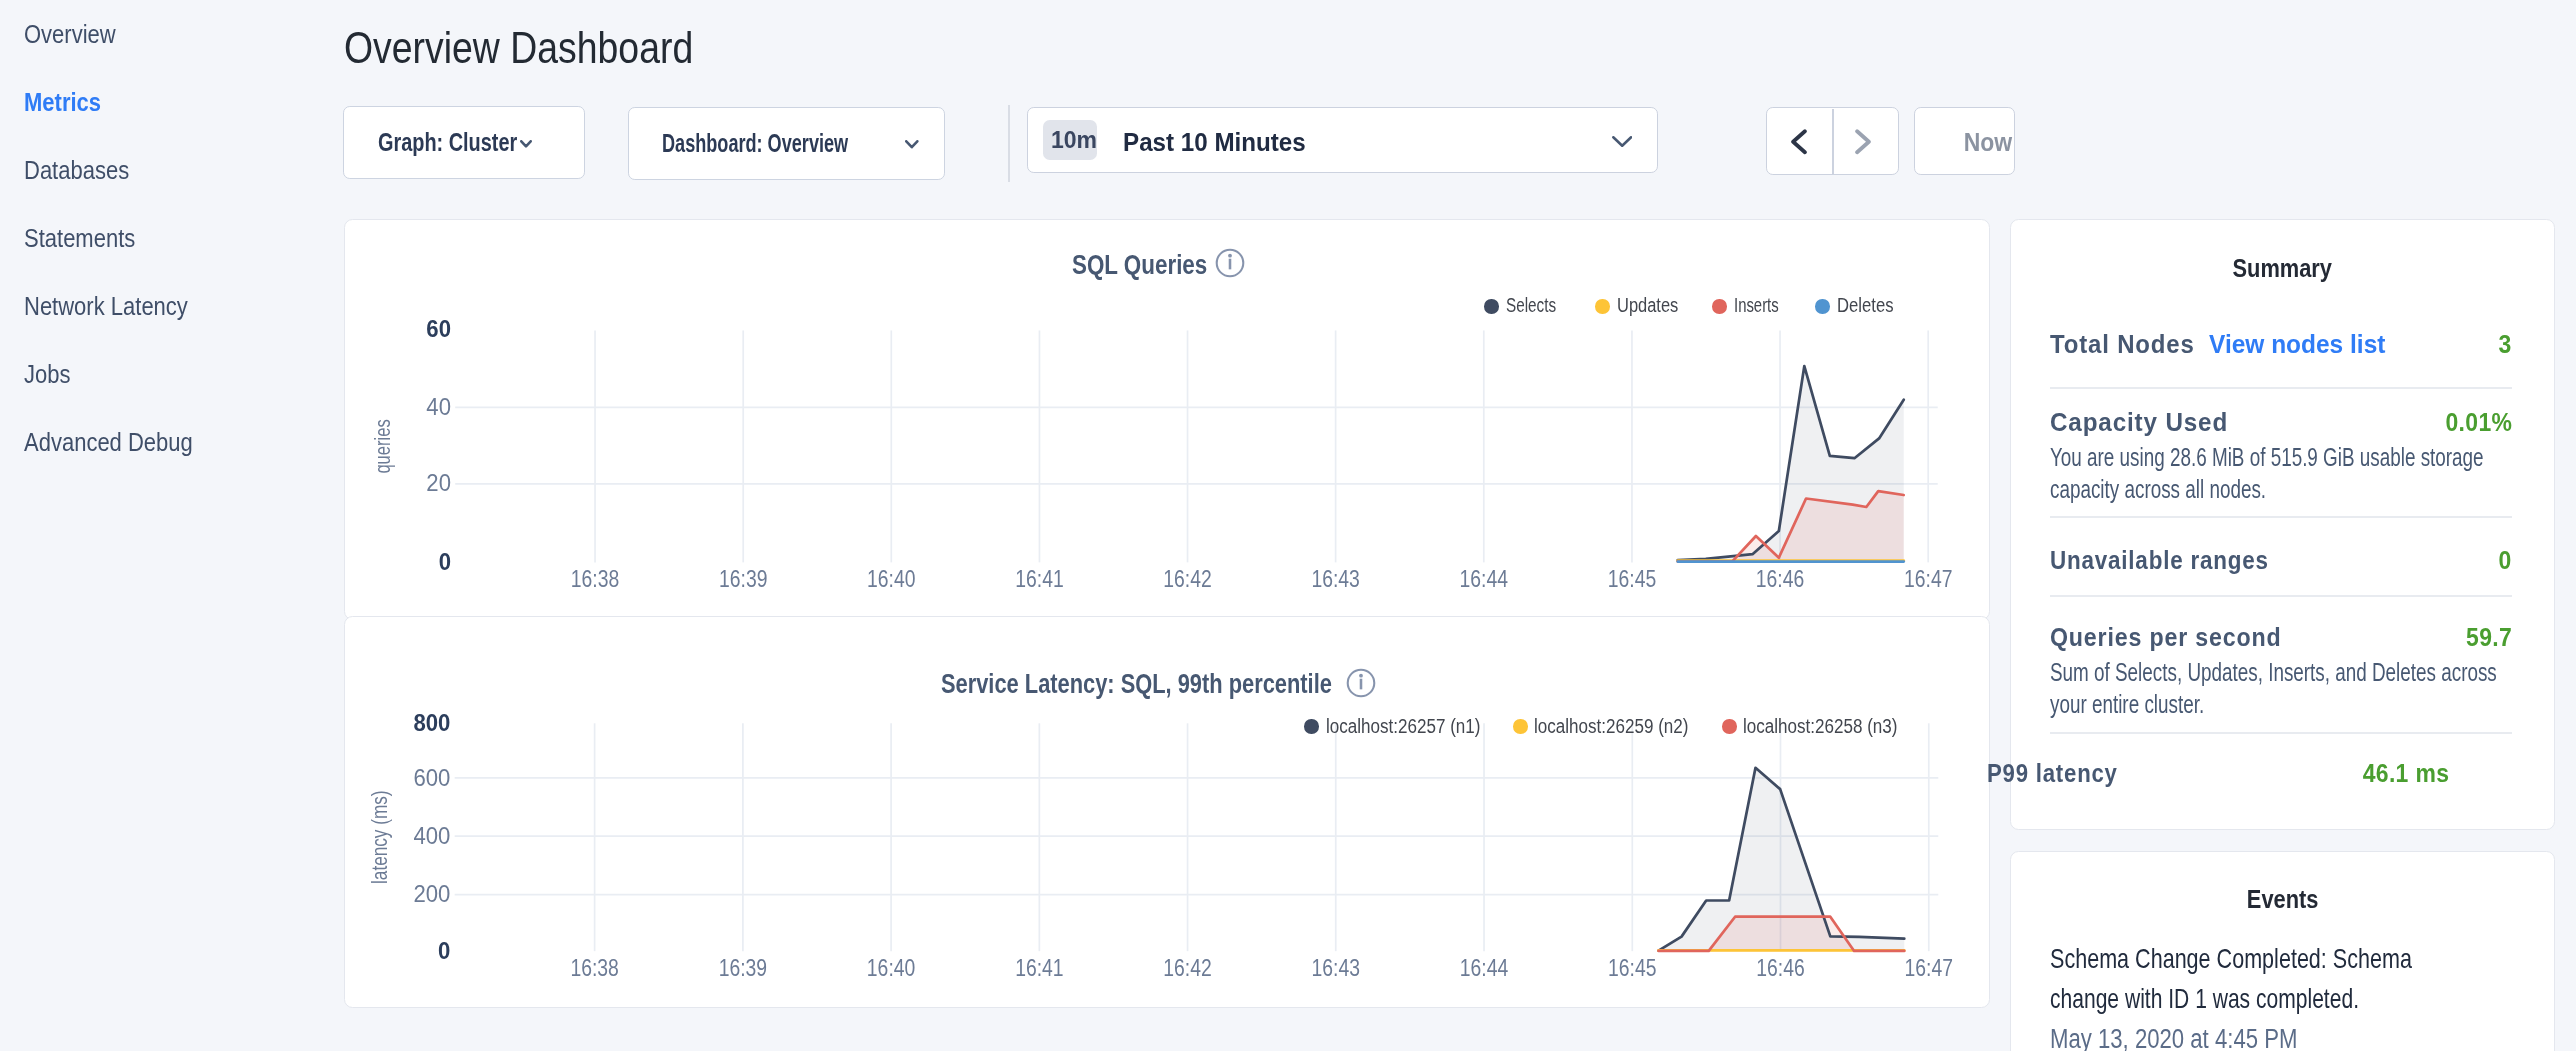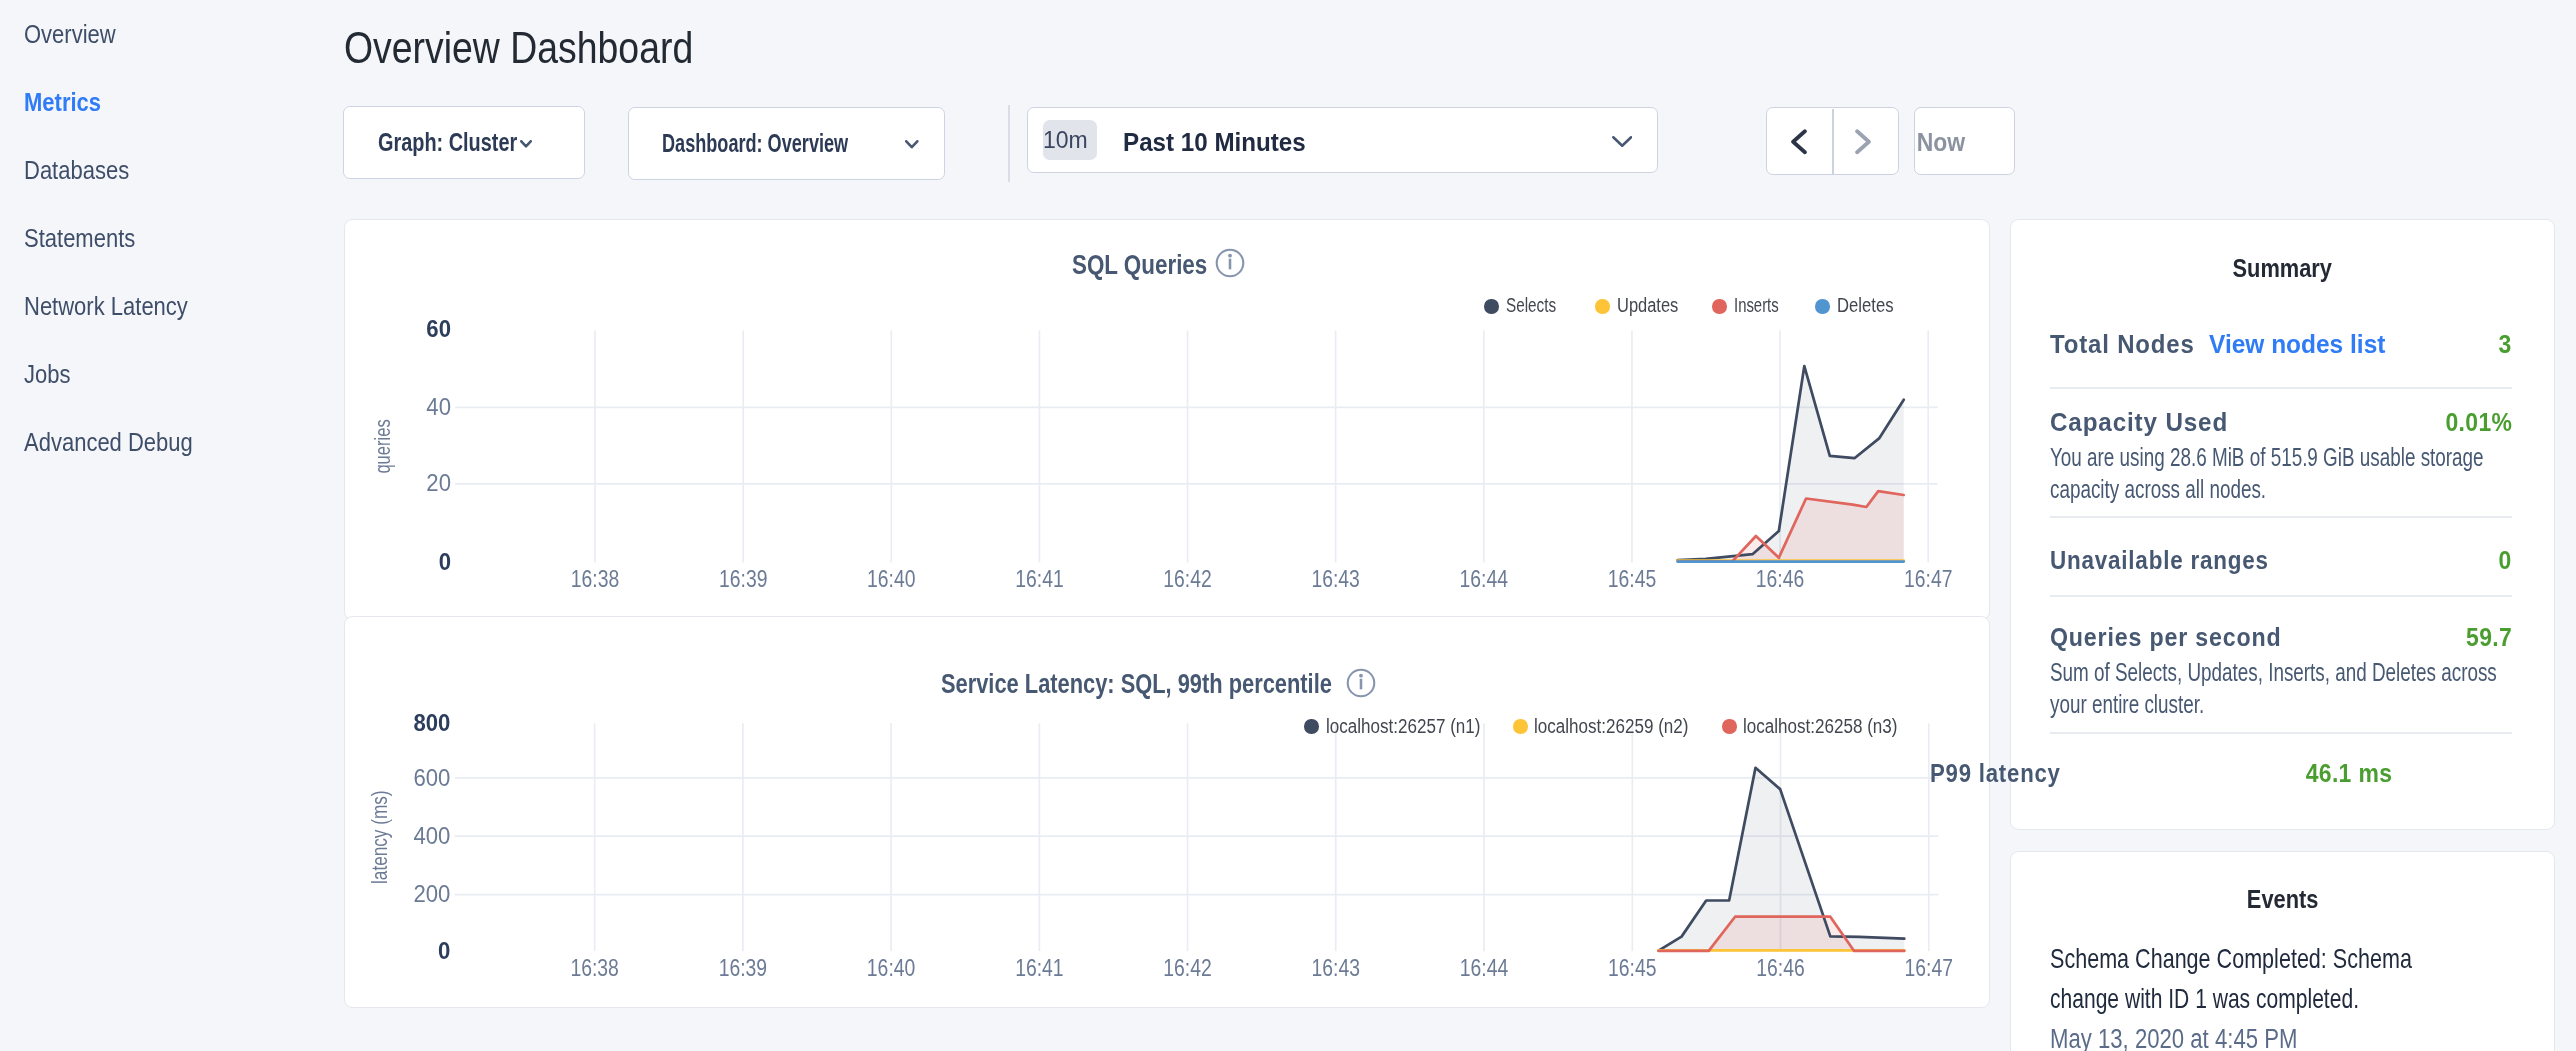--- a/index.html
+++ b/index.html
@@ -23,35 +23,35 @@
 <svg style="position:absolute;left:520px;top:140px" width="12" height="7.7" viewBox="0 0 14 9">
     <polyline points="1.5,1.5 7.0,7.5 12.5,1.5" fill="none" stroke="#475872" stroke-width="3" stroke-linecap="round" stroke-linejoin="round"></polyline>
   </svg>
 <div class="ddbox" style="left:628px;top:107px;width:317px;height:73px"></div>
 <div class="abs" style="left:662px;top:129px;font-size:25.5px;font-weight:bold;color:#2c3a55;white-space:nowrap;transform:scaleX(0.71);transform-origin:0 0;">Dashboard: Overview</div>
 <svg style="position:absolute;left:905px;top:140px" width="13.6" height="8.5" viewBox="0 0 16 10">
     <polyline points="1.5,1.5 8.0,8.5 14.5,1.5" fill="none" stroke="#475872" stroke-width="3" stroke-linecap="round" stroke-linejoin="round"></polyline>
   </svg>
 <div class="abs" style="left:1008px;top:105px;width:1.7px;height:77px;background:#d9dde5"></div>
 <div class="ddbox" style="left:1027px;top:107px;width:631px;height:66px;border-color:#ccd2df"></div>
-<div class="abs" style="left:1043px;top:120px;width:54px;height:40px;border-radius:6.8px;background:#e1e4eb;font-weight:normal;font-size:23px;color:#3a4660;text-align:left;line-height:40px">10m</div>
+<div class="abs" style="left:1043px;top:120px;width:54px;height:40px;border-radius:6.8px;background:#e1e4eb;font-weight:bold;font-size:23px;color:#3a4660;text-align:right;line-height:40px">10m</div>
 <div class="abs" style="left:1123px;top:127px;font-size:26px;font-weight:bold;color:#202b42;white-space:nowrap;transform:scaleX(0.93);transform-origin:0 0;">Past 10 Minutes</div>
 <svg style="position:absolute;left:1612px;top:136px" width="20.4" height="11" viewBox="0 0 24 13">
     <polyline points="1.5,1.5 12.0,11.5 22.5,1.5" fill="none" stroke="#475872" stroke-width="3" stroke-linecap="round" stroke-linejoin="round"></polyline>
   </svg>
 <div class="ddbox" style="left:1766px;top:107px;width:133px;height:68px;border-color:#ccd2df"></div>
 <div class="abs" style="left:1832px;top:109px;width:1.7px;height:65px;background:#ccd2df"></div>
 <svg style="position:absolute;left:1791px;top:129px" width="16" height="25.5" viewBox="0 0 19 30">
     <polyline points="16.5,2.5 2.5,15.0 16.5,27.5" fill="none" stroke="#2c3547" stroke-width="4.5" stroke-linecap="round" stroke-linejoin="round"></polyline>
   </svg>
 <svg style="position:absolute;left:1855px;top:129px" width="16" height="25.5" viewBox="0 0 19 30">
     <polyline points="2.5,2.5 16.5,15.0 2.5,27.5" fill="none" stroke="#9ba3b1" stroke-width="4.5" stroke-linecap="round" stroke-linejoin="round"></polyline>
   </svg>
 <div class="ddbox" style="left:1914px;top:107px;width:101px;height:68px;border-color:#ccd2df"></div>
-<div class="abs" style="left:1914px;top:128px;width:101px;text-align:left;font-weight:bold;font-size:25.5px;color:#8b93a1"><span style="display:inline-block;transform:scaleX(0.9)">Now</span></div>
+<div class="abs" style="left:1914px;top:128px;width:101px;text-align:right;font-weight:bold;font-size:25.5px;color:#8b93a1"><span style="display:inline-block;transform:scaleX(0.9)">Now</span></div>
 <div class="card" style="left:344px;top:219px;width:1646px;height:401px">
 <svg width="1646" height="401" viewBox="0 0 1936 472" style="position:absolute;left:0;top:0" xmlns="http://www.w3.org/2000/svg">
       <line x1="293.6" y1="130" x2="293.6" y2="403" stroke="#e9edf3" stroke-width="2"></line>
       <line x1="468.0" y1="130" x2="468.0" y2="403" stroke="#e9edf3" stroke-width="2"></line>
       <line x1="642.3" y1="130" x2="642.3" y2="403" stroke="#e9edf3" stroke-width="2"></line>
       <line x1="816.7" y1="130" x2="816.7" y2="403" stroke="#e9edf3" stroke-width="2"></line>
       <line x1="991.0" y1="130" x2="991.0" y2="403" stroke="#e9edf3" stroke-width="2"></line>
       <line x1="1165.3" y1="130" x2="1165.3" y2="403" stroke="#e9edf3" stroke-width="2"></line>
       <line x1="1339.7" y1="130" x2="1339.7" y2="403" stroke="#e9edf3" stroke-width="2"></line>
       <line x1="1514.1" y1="130" x2="1514.1" y2="403" stroke="#e9edf3" stroke-width="2"></line>
@@ -164,20 +164,20 @@
     <span style="position:absolute;left:0;top:0;display:inline-block;transform:scaleX(0.88);transform-origin:0 0;font-weight:bold;font-size:25.5px;color:#475872;letter-spacing:0.9px;white-space:nowrap">Unavailable ranges</span>
     <span style="position:absolute;right:0;top:0;transform:scaleX(0.9);transform-origin:100% 0;font-weight:bold;font-size:25.5px;color:#4a9e30;letter-spacing:0.4px;white-space:nowrap">0</span>
   </div>
 <div class="divider" style="left:2050px;top:595px;width:462px"></div>
 <div class="abs" style="left:2050px;top:623px;width:462px;height:32px">
     <span style="position:absolute;left:0;top:0;display:inline-block;transform:scaleX(0.91);transform-origin:0 0;font-weight:bold;font-size:25.5px;color:#475872;letter-spacing:0.9px;white-space:nowrap">Queries per second</span>
     <span style="position:absolute;right:0;top:0;transform:scaleX(0.9);transform-origin:100% 0;font-weight:bold;font-size:25.5px;color:#4a9e30;letter-spacing:0.4px;white-space:nowrap">59.7</span>
   </div>
 <div class="abs" style="left:2050px;top:656px;font-size:25.5px;color:#475872;line-height:32px"><span style="display:inline-block;transform:scaleX(0.74);transform-origin:0 0;white-space:nowrap">Sum of Selects, Updates, Inserts, and Deletes across</span><br><span style="display:inline-block;transform:scaleX(0.74);transform-origin:0 0;white-space:nowrap">your entire cluster.</span></div>
 <div class="divider" style="left:2050px;top:732px;width:462px"></div>
-<div class="abs" style="left:1930px;top:759px;width:462px;height:32px">
+<div class="abs" style="left:1987px;top:759px;width:462px;height:32px">
     <span style="position:absolute;left:0;top:0;display:inline-block;transform:scaleX(0.87);transform-origin:0 0;font-weight:bold;font-size:25.5px;color:#475872;letter-spacing:0.9px;white-space:nowrap">P99 latency</span>
     <span style="position:absolute;right:0;top:0;transform:scaleX(0.9);transform-origin:100% 0;font-weight:bold;font-size:25.5px;color:#4a9e30;letter-spacing:0.4px;white-space:nowrap">46.1 ms</span>
   </div>
 <div class="card" style="left:2010px;top:851px;width:545px;height:238px"></div>
 <div class="abs" style="left:2010px;top:884px;width:545px;text-align:center;font-weight:bold;font-size:26px;color:#242a35"><span style="display:inline-block;transform:scaleX(0.84)">Events</span></div>
 <div class="abs" style="left:2050px;top:939px;font-size:28px;color:#212b3d;line-height:40px"><span style="display:inline-block;transform:scaleX(0.77);transform-origin:0 0;white-space:nowrap">Schema Change Completed: Schema</span><br><span style="display:inline-block;transform:scaleX(0.752);transform-origin:0 0;white-space:nowrap">change with ID 1 was completed.</span></div>
 <div class="abs" style="left:2050px;top:1024px;font-size:27px;color:#5b6c88"><span style="display:inline-block;transform:scaleX(0.82);transform-origin:0 0;white-space:nowrap">May 13, 2020 at 4:45 PM</span></div>
 
 </body></html>

